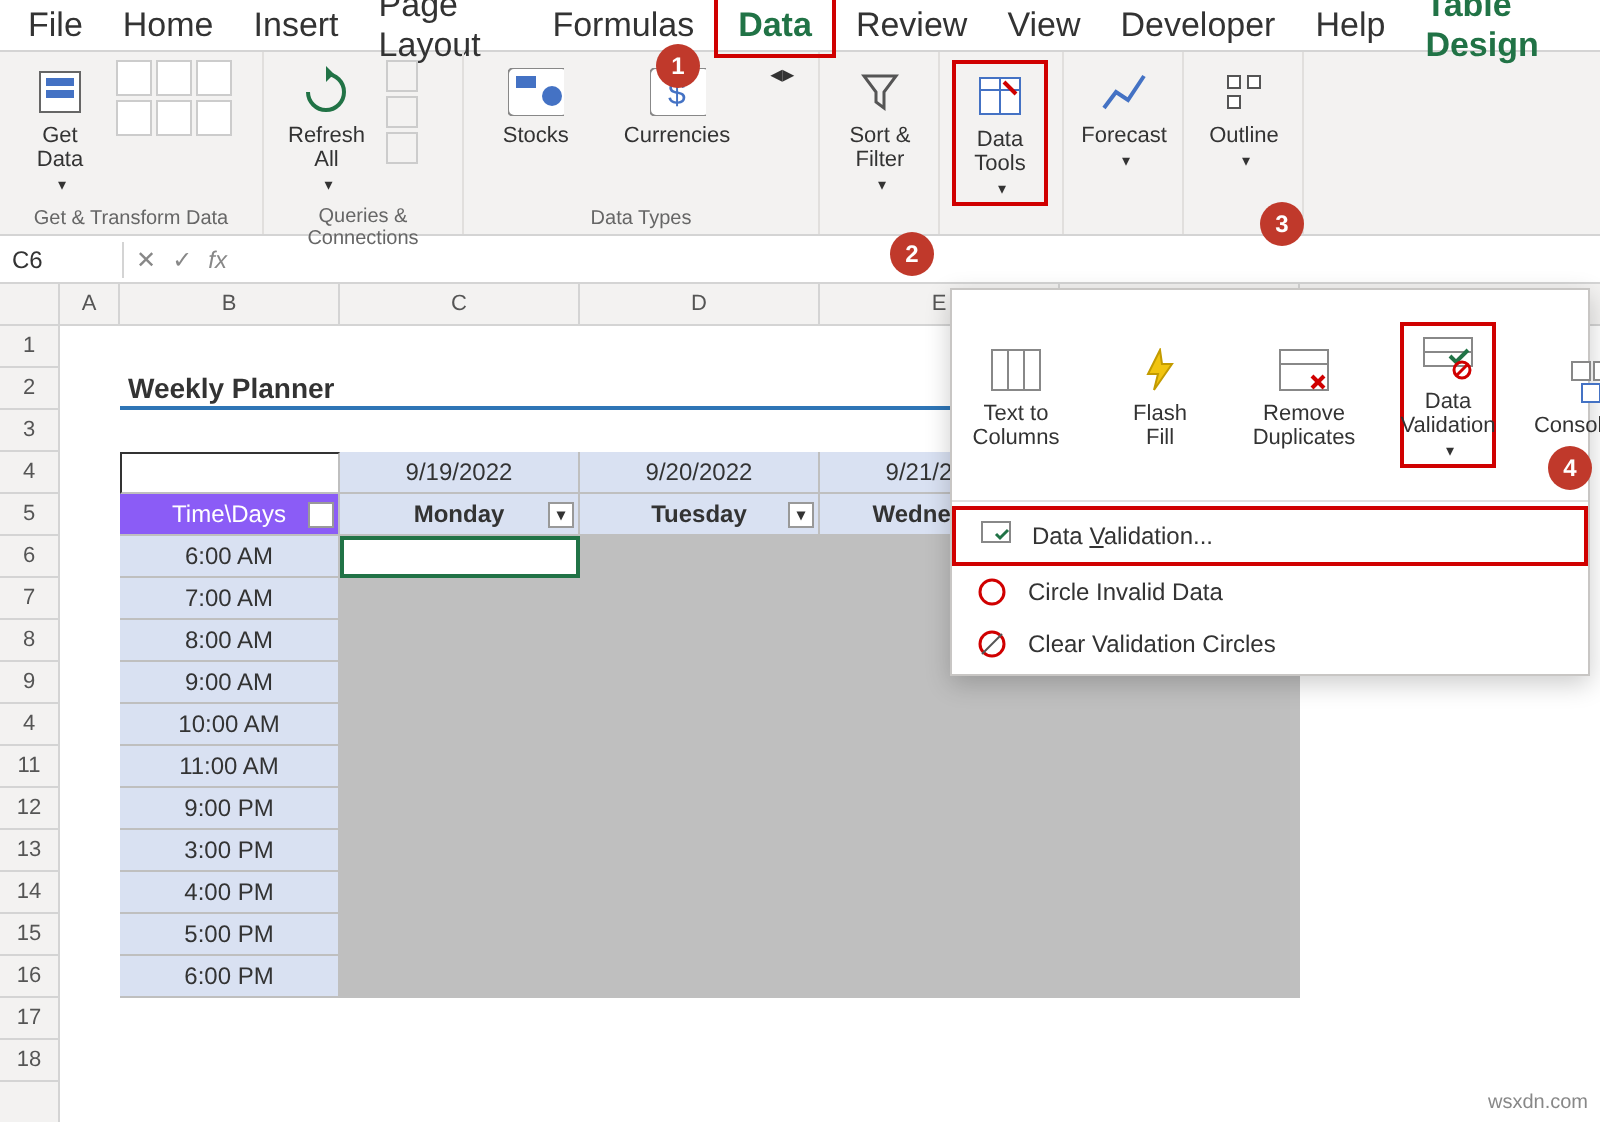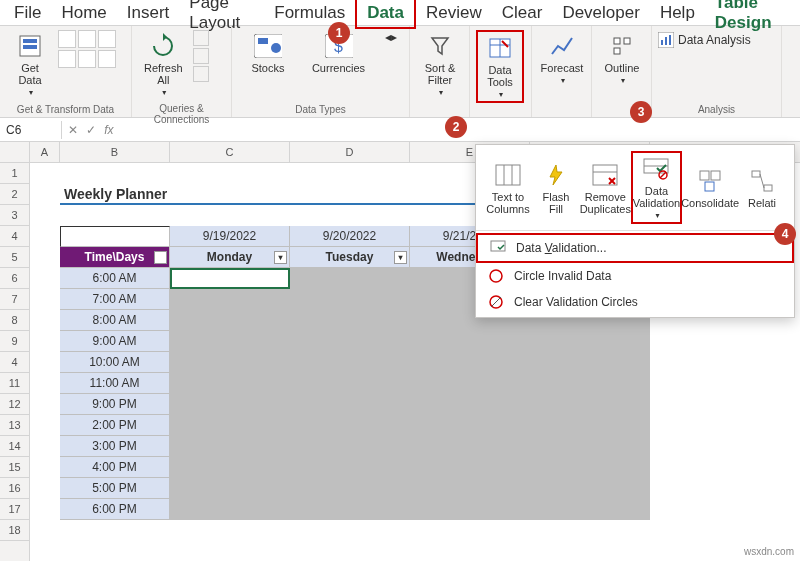--- a/index.html
+++ b/index.html
@@ -30,46 +30,46 @@
 .col-hdrs{display:flex;background:#f3f2f1;border-bottom:1px solid #d4d4d4;height:21px}
 .col-hdr{border-right:1px solid #d4d4d4;display:flex;align-items:center;justify-content:center;font-size:11px;color:#555}
 .cA{width:30px}.cB{width:110px}.cC,.cD,.cE,.cF{width:120px}
 .grid{position:relative}
 .row{display:flex;height:21px}
 .cell{border-right:1px solid #bfbfbf;border-bottom:1px solid #bfbfbf;display:flex;align-items:center;justify-content:center;font-size:12px;padding:0 4px}
 .row1 .cell{border-bottom:2px solid #2e75b6}
 .title{font-size:14px;font-weight:600;color:#333}
 .hdr-date{background:#d9e1f2;font-weight:normal}
 .hdr-day{background:#d9e1f2;font-weight:bold;position:relative}
-.hdr-corner{background:#701a75;color:#fff;font-weight:bold;position:relative}
+.hdr-corner{background:#8b5cf6;color:#fff;font-weight:normal;position:relative}
 .dd{position:absolute;right:2px;top:4px;width:13px;height:13px;background:#fff;border:1px solid #999;font-size:8px;display:flex;align-items:center;justify-content:center}
 .time-cell{background:#d9e1f2;font-weight:normal}
 .body-cell{background:#bfbfbf}
 .sel-cell{background:#fff;border:2px solid #217346!important}
 .popup{position:absolute;right:5px;top:144px;width:320px;background:#fff;border:1px solid #c8c6c4;box-shadow:0 4px 12px rgba(0,0,0,0.2);z-index:50}
-.popup-top{display:flex;padding:6px 8px;gap:0}
+.popup-top{display:flex;padding:16px 8px;gap:24px}
 .popup-menu{border-top:1px solid #e1dfdd;padding:2px 0}
 .popup-item{display:flex;align-items:center;gap:10px;padding:5px 12px;cursor:pointer;font-size:12px}
 .popup-item .mi{width:16px;height:16px}
 .watermark{position:absolute;right:6px;bottom:4px;font-size:10px;color:#888}
 svg{display:block}
 u{text-decoration:underline}
 </style>
 </head>
 <body>
 
 <div class="ribbon-tabs">
   <div class="tab">File</div>
   <div class="tab">Home</div>
   <div class="tab">Insert</div>
   <div class="tab">Page Layout</div>
   <div class="tab">Formulas</div>
   <div class="tab active red-box" style="position:relative">Data</div>
   <div class="tab">Review</div>
-  <div class="tab">Clear</div>
+  <div class="tab">View</div>
   <div class="tab">Developer</div>
   <div class="tab">Help</div>
   <div class="tab context">Table Design</div>
 </div>
 <div class="callout" style="left:328px;top:22px">1</div>
 
 <div class="ribbon">
   <div class="group" style="width:132px">
     <div class="group-body">
       <div class="big-btn">
@@ -204,36 +204,20 @@
               <rect x="4" y="14" width="6" height="6" fill="#fff" stroke="#555"></rect>
             </svg>
           </span>
         <span class="lbl">Outline</span>
           <span class="caret">▾</span>
       </div>
     </div>
     <div class="group-label">&nbsp;</div>
   </div>
 
-  <div class="group" style="width:130px">
-    <div class="group-body" style="align-items:flex-start;padding-top:4px">
-      <div style="display:flex;align-items:center;gap:4px;cursor:pointer">
-        <span>
-            <svg width="16" height="16">
-              <rect width="16" height="16" fill="#fff" stroke="#888"></rect>
-              <rect x="3" y="8" width="2" height="5" fill="#4472c4"></rect>
-              <rect x="7" y="5" width="2" height="8" fill="#4472c4"></rect>
-              <rect x="11" y="3" width="2" height="10" fill="#4472c4"></rect>
-            </svg>
-          </span>
-        <span>Data Analysis</span>
-      </div>
-    </div>
-    <div class="group-label">Analysis</div>
-  </div>
 </div>
 <div class="callout" style="left:445px;top:116px">2</div>
 
 <div class="name-fx">
   <div class="name-box">C6</div>
   <div class="fx-area">
     <span>✕</span>
     <span>✓</span>
     <span style="font-style:italic">fx</span>
   </div>
@@ -376,28 +360,20 @@
           <div class="row">
             <div class="cell cA" style="border:none"></div>
             <div class="cell cB time-cell">9:00 PM</div>
             <div class="cell cC body-cell"></div>
             <div class="cell cD body-cell"></div>
             <div class="cell cE body-cell"></div>
             <div class="cell cF body-cell"></div>
           </div>
           <div class="row">
             <div class="cell cA" style="border:none"></div>
-            <div class="cell cB time-cell">2:00 PM</div>
-            <div class="cell cC body-cell"></div>
-            <div class="cell cD body-cell"></div>
-            <div class="cell cE body-cell"></div>
-            <div class="cell cF body-cell"></div>
-          </div>
-          <div class="row">
-            <div class="cell cA" style="border:none"></div>
             <div class="cell cB time-cell">3:00 PM</div>
             <div class="cell cC body-cell"></div>
             <div class="cell cD body-cell"></div>
             <div class="cell cE body-cell"></div>
             <div class="cell cF body-cell"></div>
           </div>
           <div class="row">
             <div class="cell cA" style="border:none"></div>
             <div class="cell cB time-cell">4:00 PM</div>
             <div class="cell cC body-cell"></div>

